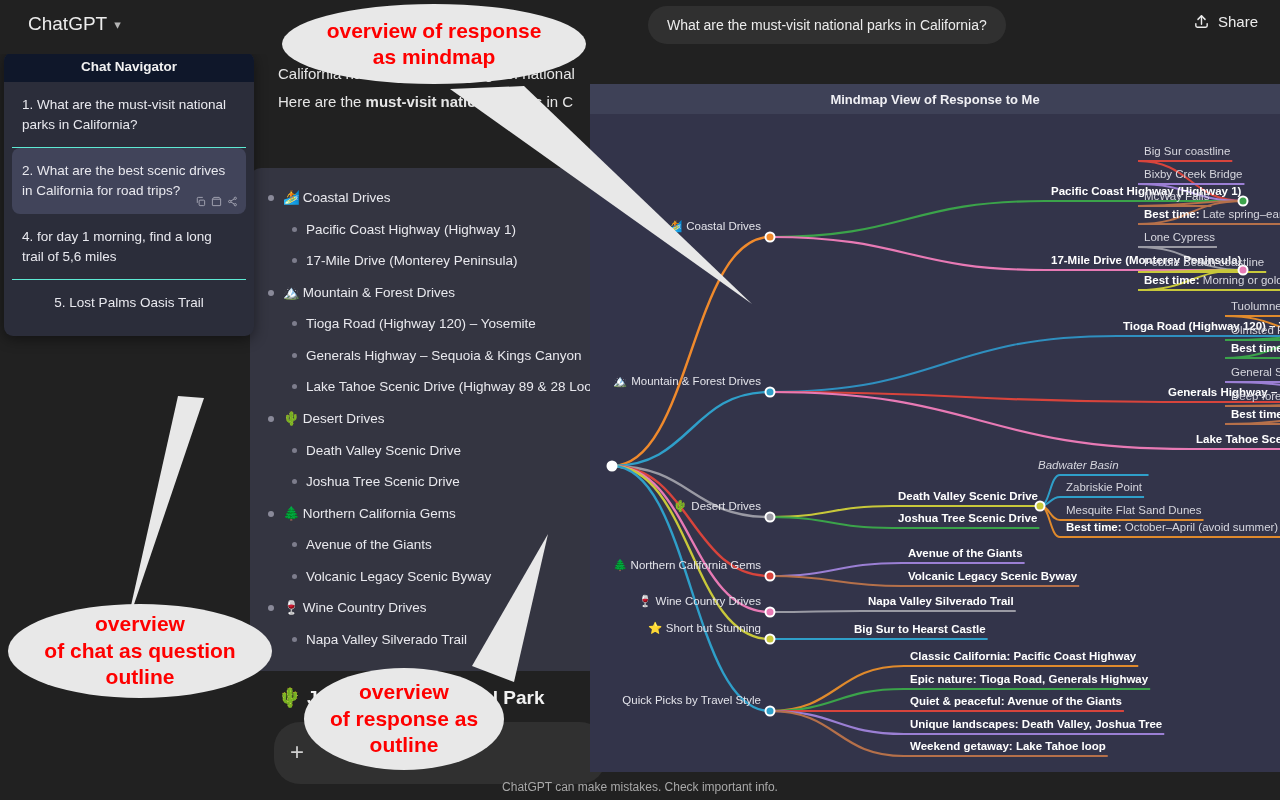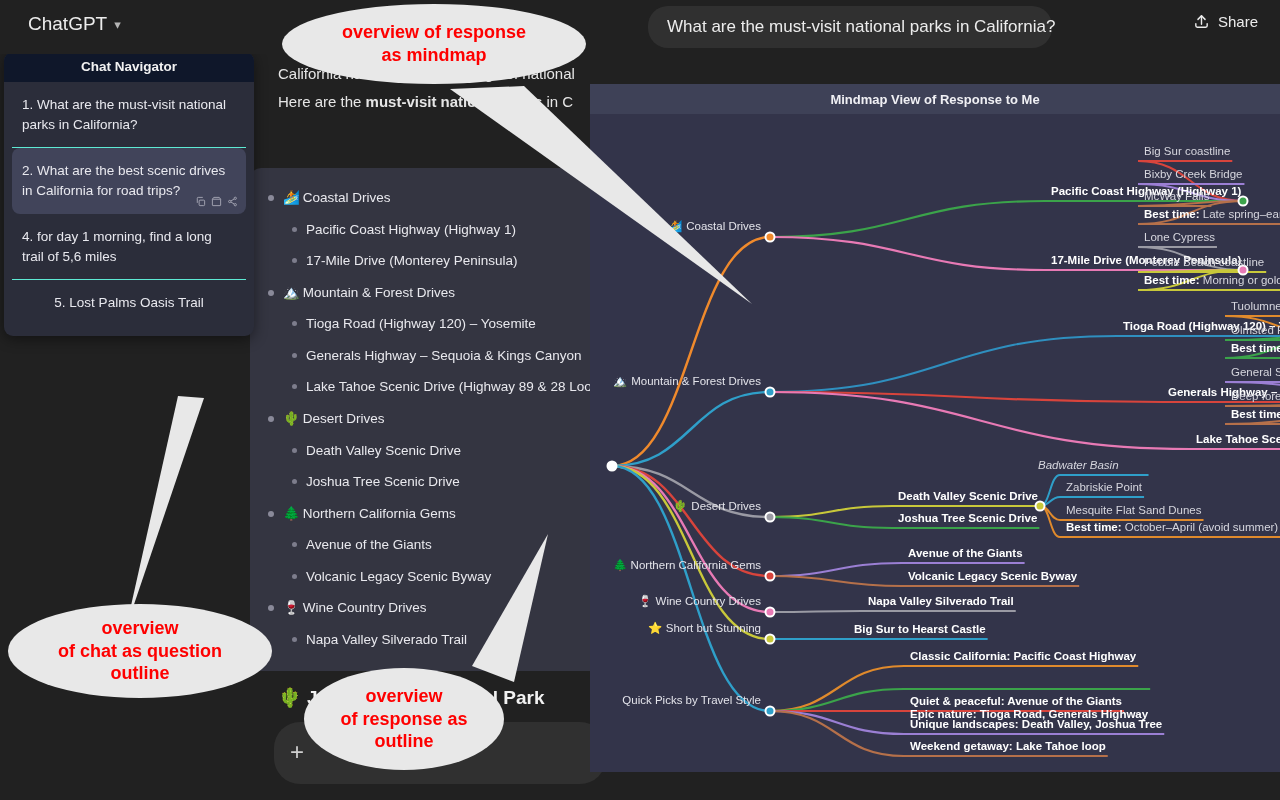--- a/index.html
+++ b/index.html
@@ -19,21 +19,21 @@
   .brand {
     position: absolute; left: 28px; top: 13px;
     display: flex; align-items: center; gap: 7px;
     color: #ececec; font-size: 19px;
   }
   .brand .chev { font-size: 13px; color: #b4b4b4; }
   .question-pill {
     position: absolute; left: 648px; top: 6px;
     max-width: 404px; padding: 11px 19px;
     background: #303030; border-radius: 20px;
-    color: #ececec; font-size: 17px; white-space: nowrap;
+    color: #ececec; font-size: 14px; white-space: nowrap;
   }
   .share-btn {
     position: absolute; right: 22px; top: 13px;
     display: flex; align-items: center; gap: 8px;
     color: #ececec; font-size: 15px;
   }
   .share-btn svg { display: block; }
 
   
   .navigator {
@@ -129,21 +129,21 @@
     position: absolute; width: 11px; height: 11px; border-radius: 50%;
     border: 2px solid #ffffff; transform: translate(-50%, -50%);
   }
 
   
   .callout { position: absolute; z-index: 40; }
   .callout .bubble {
     background: #e8e8e8; border-radius: 50%;
     display: flex; align-items: center; justify-content: center;
     text-align: center; color: #fe0000; font-weight: bold;
-    font-size: 18px; line-height: 1.26;
+    font-size: 21px; line-height: 1.26;
   }
 
   
   .footer {
     position: absolute; left: 0; bottom: 6px; width: 1280px;
     text-align: center; color: #a8a8a8; font-size: 12px; z-index: 6;
   }
 </style>
 </head>
 <body>
@@ -342,21 +342,21 @@
         <div class="mm-label b" style="left: 318px; top: 463px;">Volcanic Legacy Scenic Byway</div>
         <div class="mm-node" style="left: 180px; top: 498px; background: rgb(232, 122, 181);"></div>
         <div class="mm-label  right" style="left: 171px; top: 488px;"><span>🍷 </span>Wine Country Drives</div>
         <div class="mm-label b" style="left: 278px; top: 488px;">Napa Valley Silverado Trail</div>
         <div class="mm-node" style="left: 180px; top: 525px; background: rgb(200, 200, 58);"></div>
         <div class="mm-label  right" style="left: 171px; top: 515px;"><span>⭐ </span>Short but Stunning</div>
         <div class="mm-label b" style="left: 264px; top: 516px;">Big Sur to Hearst Castle</div>
         <div class="mm-node" style="left: 180px; top: 597px; background: rgb(47, 159, 201);"></div>
         <div class="mm-label  right" style="left: 171px; top: 587px;">Quick Picks by Travel Style</div>
         <div class="mm-label b" style="left: 320px; top: 543px;"><b>Classic California:</b> Pacific Coast Highway</div>
-        <div class="mm-label b" style="left: 320px; top: 566px; margin-top: 35px;"><b>Epic nature:</b> Tioga Road, Generals Highway</div>
+        <div class="mm-label b" style="left: 320px; top: 566px;"><b>Epic nature:</b> Tioga Road, Generals Highway</div>
         <div class="mm-label b" style="left: 320px; top: 588px;"><b>Quiet &amp; peaceful:</b> Avenue of the Giants</div>
         <div class="mm-label b" style="left: 320px; top: 611px;"><b>Unique landscapes:</b> Death Valley, Joshua Tree</div>
         <div class="mm-label b" style="left: 320px; top: 633px;"><b>Weekend getaway:</b> Lake Tahoe loop</div>
       </div>
   </div>
 
   <div class="topbar">
     <div class="brand">
       <span>ChatGPT</span>
       <span class="chev">▾</span>
@@ -423,13 +423,14 @@
 
   <div class="callout" style="left:300px; top:530px;">
     <svg width="280" height="250" style="position:absolute;left:0;top:0;">
       <polygon points="248,4 214,152 172,136" fill="#e8e8e8"></polygon>
     </svg>
     <div class="bubble" style="position:absolute; left:4px; top:138px; width:200px; height:102px;">
       <span id="cal-outline">overview<br>of response as<br>outline</span>
     </div>
   </div>
 
+  <div class="footer">ChatGPT can make mistakes. Check important info.</div>
 </div>
 
 </body></html>

